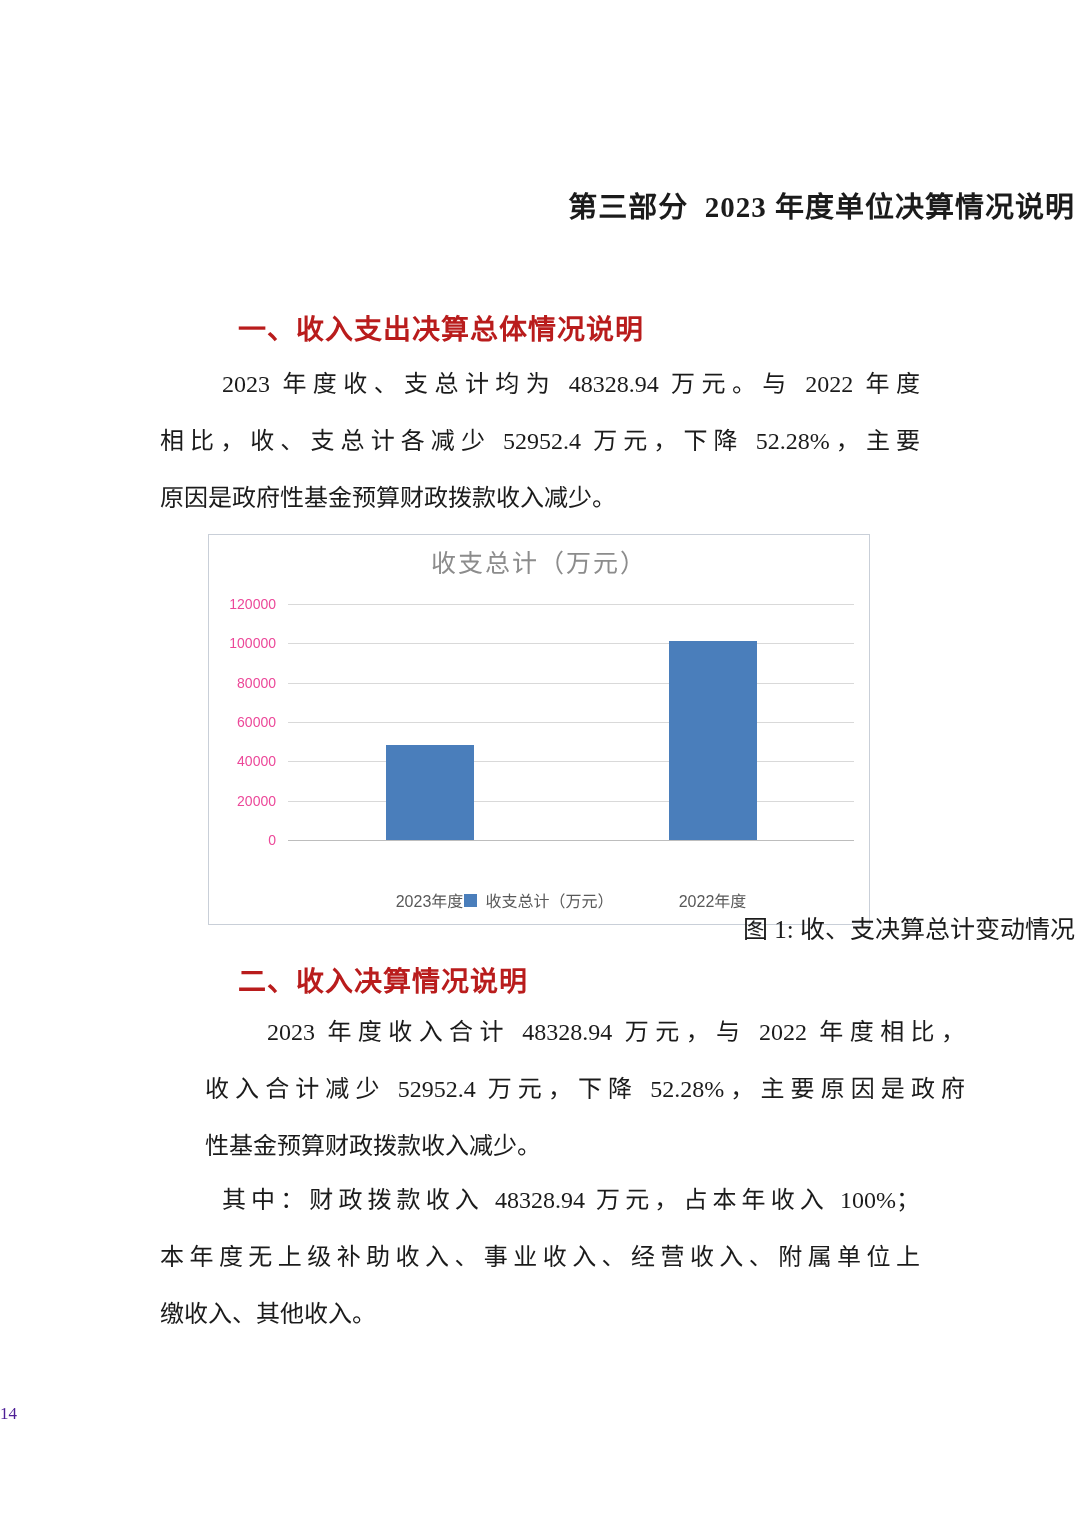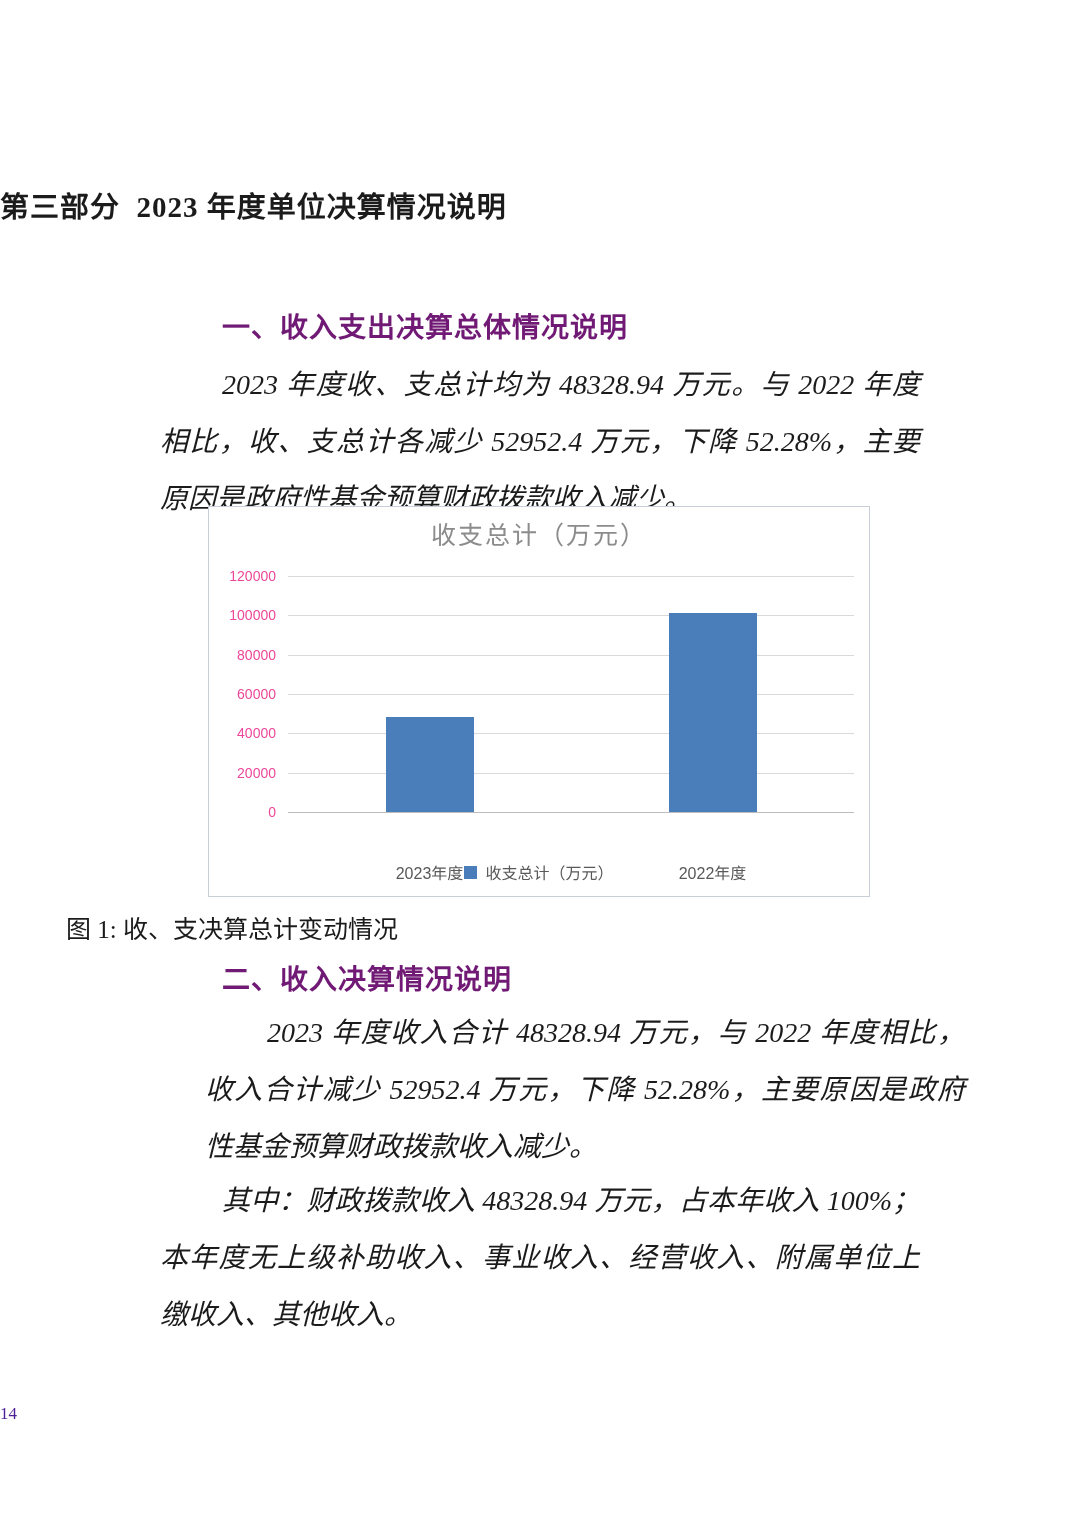--- a/index.html
+++ b/index.html
@@ -1,42 +1,42 @@
 <!DOCTYPE html>
 <html lang="zh-CN"><head>
 <meta charset="utf-8">
 <style>
   html,body{margin:0;padding:0;background:#ffffff;}
   .page{
     position:relative;width:1075px;height:1520px;background:#ffffff;
     font-family:"Liberation Serif","DejaVu Serif",serif;color:#1b1b1b;overflow:hidden;
   }
   .doc-title{
-    position:absolute;top:186px;left:0;width:100%;text-align:left;
+    position:absolute;top:186px;left:0;width:100%;text-align:right;
     font-size:29px;font-weight:600;white-space:pre;letter-spacing:1px;line-height:42px;
   }
   .sec-heading{
-    position:absolute;left:222px;font-size:28px;font-weight:700;color:#701a75;
-    font-family:Liberation Mono, monospace;letter-spacing:1px;line-height:40px;
+    position:absolute;left:238px;font-size:28px;font-weight:700;color:#b91c1c;
+    font-family:Liberation Serif, serif;letter-spacing:1px;line-height:40px;
   }
   #heading-1{top:310px;}
   #heading-2{top:962px;}
-  .para{position:absolute;left:160px;width:760px;font-size:28px;font-style:italic;}
+  .para{position:absolute;left:160px;width:760px;font-size:24px;}
   .para .line{
     height:57px;line-height:57px;text-align:justify;text-align-last:justify;
     white-space:normal;overflow:visible;
   }
   .para .line.first{text-indent:62px;}
   .para .line.plain{text-align-last:left;}
   #para-1{top:356px;}
   #para-2{top:1004px;margin-left:45px;}
   #para-3{top:1172px;}
 
   .chart{
-    position:absolute;left:208px;top:506px;width:660px;height:389px;
+    position:absolute;left:208px;top:534px;width:660px;height:389px;
     border:1px solid #c9cfd8;background:#ffffff;
     font-family:"Liberation Sans","DejaVu Sans",sans-serif;
   }
   .chart-title{
     position:absolute;top:12px;left:0;width:100%;text-align:center;
     font-size:25px;color:#8c8c8c;letter-spacing:2px;line-height:32px;
   }
   .gridline{position:absolute;height:1px;background:#d9d9d9;}
   .gridline.zero{background:#bdbdbd;}
   .ylab{
@@ -49,21 +49,21 @@
     font-size:16px;line-height:20px;color:#595959;margin-top:40px;
   }
   .legend{
     position:absolute;top:353px;left:0;width:100%;
     display:flex;justify-content:center;align-items:center;gap:8px;
     font-size:16px;color:#595959;
   }
   .legend-swatch{width:13px;height:13px;background:#4A7EBB;flex:0 0 auto;}
 
   .caption{
-    position:absolute;top:912px;left:66px;width:1009px;text-align:left;
+    position:absolute;top:912px;left:66px;width:1009px;text-align:right;
     font-size:25px;line-height:36px;
   }
   .pageno{
     position:absolute;top:1402px;left:0;width:100%;text-align:left;
     font-size:17px;line-height:24px;color:#4c1d95;
   }
 </style>
 </head>
 <body>
 

